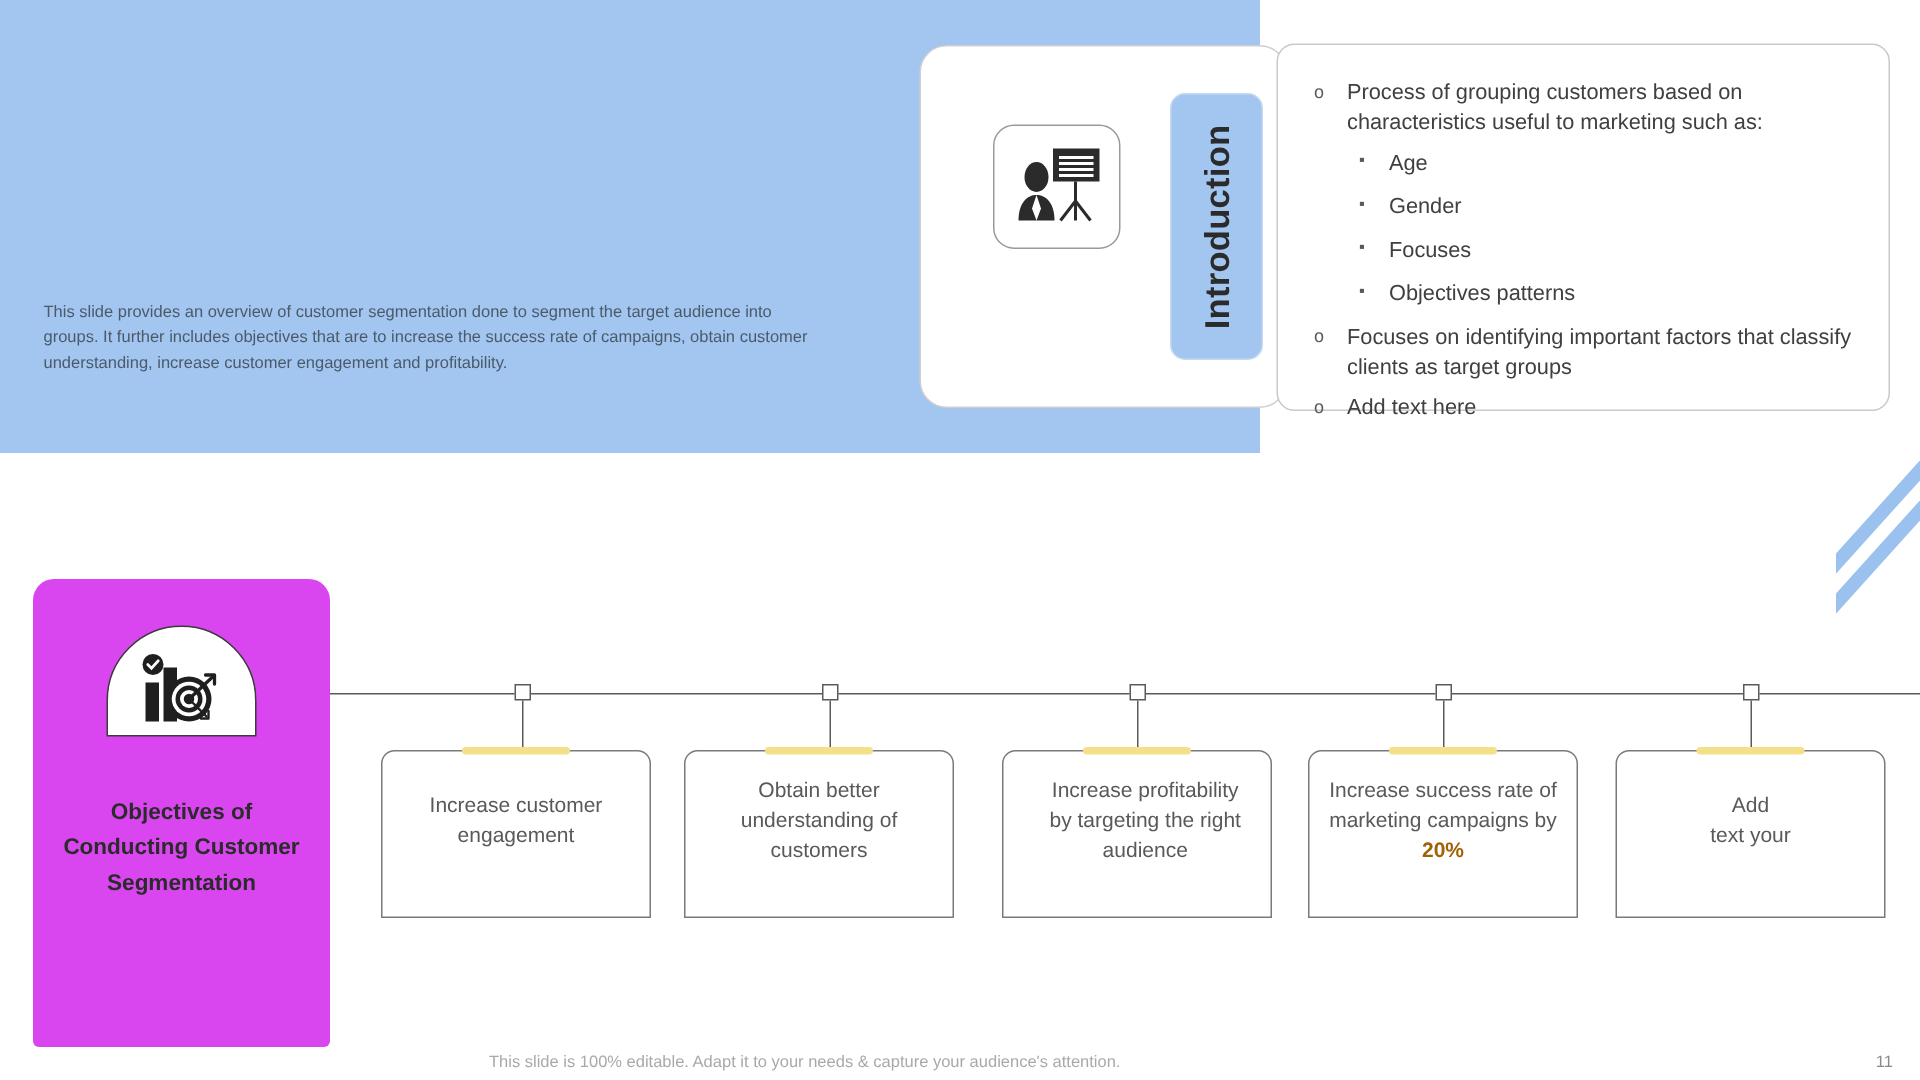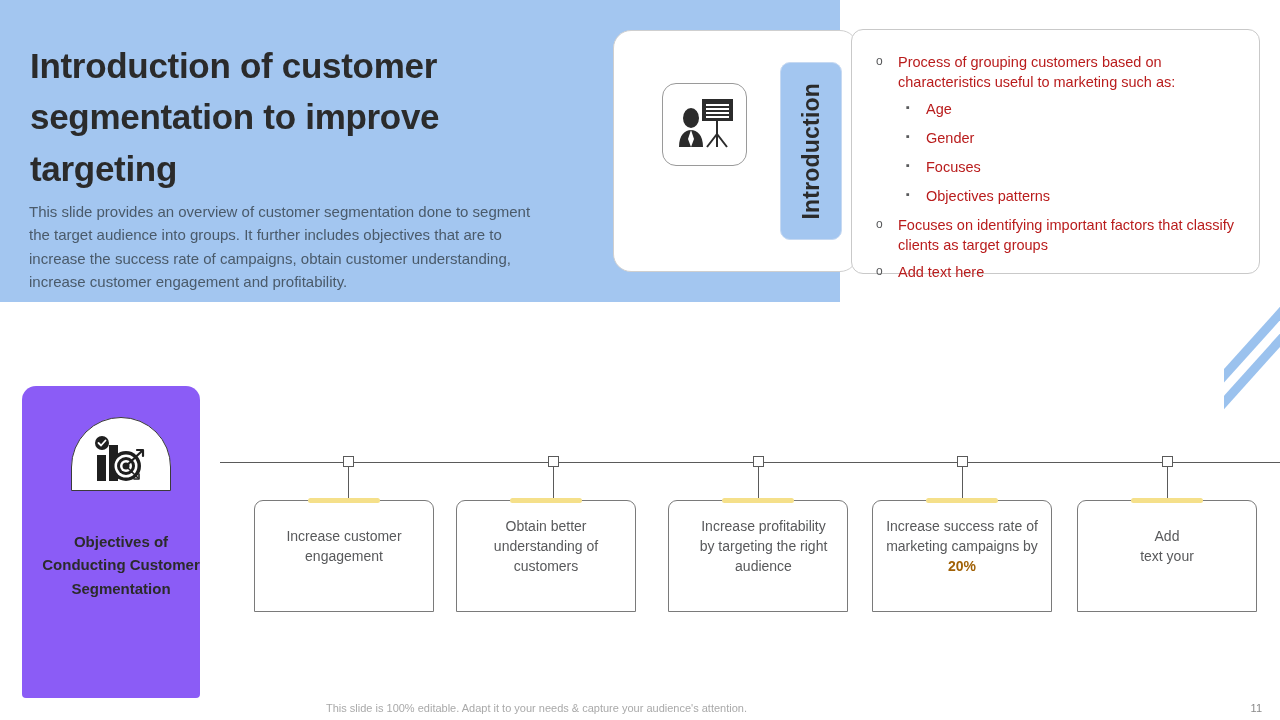--- a/index.html
+++ b/index.html
@@ -17,21 +17,21 @@
     background:#A3C6F0;
   }
 
   .title {
     position:absolute; left:30px; top:40px; width:540px;
     font-size:35px; font-weight:bold; line-height:1.47;
     color:#2b2b2b; letter-spacing:-0.3px;
   }
   .subtitle {
     position:absolute; left:29px; top:200px; width:515px;
-    font-size:15px; line-height:1.55; color:#4a5a6a;
+    font-size:11px; line-height:1.55; color:#4a5a6a;
   }
 
   
   .intro-card {
     position:absolute; left:613px; top:30px; width:245px; height:242px;
     background:#ffffff; border:1px solid #cfcfcf; border-radius:18px;
   }
   .intro-icon-box {
     position:absolute; left:48px; top:52px; width:85px; height:83px;
     background:#fff; border:1px solid #9a9a9a; border-radius:14px;
@@ -55,38 +55,38 @@
     position:absolute; left:851px; top:29px; width:409px; height:245px;
     background:#ffffff; border:1px solid #c9c9c9; border-radius:12px;
     padding:22px 20px 0 24px;
   }
   .b-row { display:flex; margin-bottom:6px; }
   .b-mark {
     width:22px; flex:0 0 22px; color:#58595b;
     font-size:13px; line-height:1.38; padding-top:1px;
   }
   .b-mark.circ { font-size:12px; }
-  .b-text { font-size:14.5px; line-height:1.38; color:#b91c1c; flex:1; }
+  .b-text { font-size:14.5px; line-height:1.38; color:#404040; flex:1; }
   .b-row.sub { margin-left:30px; margin-bottom:9px; }
   .b-row.sub .b-mark { width:20px; flex:0 0 20px; font-size:11px; }
   .b-row.lvl1 { margin-bottom:7px; }
 
   
   .stripes { position:absolute; right:0; top:300px; width:56px; height:110px; overflow:hidden; }
   .stripe {
     position:absolute; width:9px; height:150px; background:#9BC2EE;
     transform:rotate(42deg); transform-origin:center;
   }
   .stripe.s1 { left:16px; top:-22px; }
   .stripe.s2 { left:40px; top:-22px; }
 
   
   .yellow-card {
-    position:absolute; left:22px; top:386px; width:178px; height:312px;
-    background:#8b5cf6; border-radius:14px 14px 4px 4px;
+    position:absolute; left:22px; top:386px; width:198px; height:312px;
+    background:#d946ef; border-radius:14px 14px 4px 4px;
   }
   .arch {
     position:absolute; left:49px; top:31px; width:100px; height:74px;
     background:#ffffff; border:1px solid #3b3b3b;
     border-radius:50px 50px 0 0;
   }
   .arch svg { position:absolute; left:21px; top:17px; }
   .yellow-title {
     position:absolute; left:10px; top:144px; width:178px;
     text-align:center; font-size:15px; font-weight:bold;
@@ -132,21 +132,20 @@
     font-size:11px; color:#8a8a8a;
   }
 </style>
 </head>
 <body>
 
 <div id="slide">
 
   <div class="blue-panel"></div>
 
-  <div class="title">Introduction of customer segmentation to improve targeting</div>
   <div class="subtitle">This slide provides an overview of customer segmentation done to segment the target audience into groups. It further includes objectives that are to increase the success rate of campaigns, obtain customer understanding, increase customer engagement and profitability.</div>
 
   <div class="intro-card">
     <div class="intro-icon-box">
       <svg width="60" height="56" viewBox="0 0 60 56">
         <rect x="27" y="2" width="31" height="22" fill="#2b2b2b"></rect>
         <rect x="31" y="7" width="23" height="2" fill="#ffffff"></rect>
         <rect x="31" y="11" width="23" height="2" fill="#ffffff"></rect>
         <rect x="31" y="15" width="23" height="2" fill="#ffffff"></rect>
         <rect x="31" y="19" width="23" height="2" fill="#ffffff"></rect>

